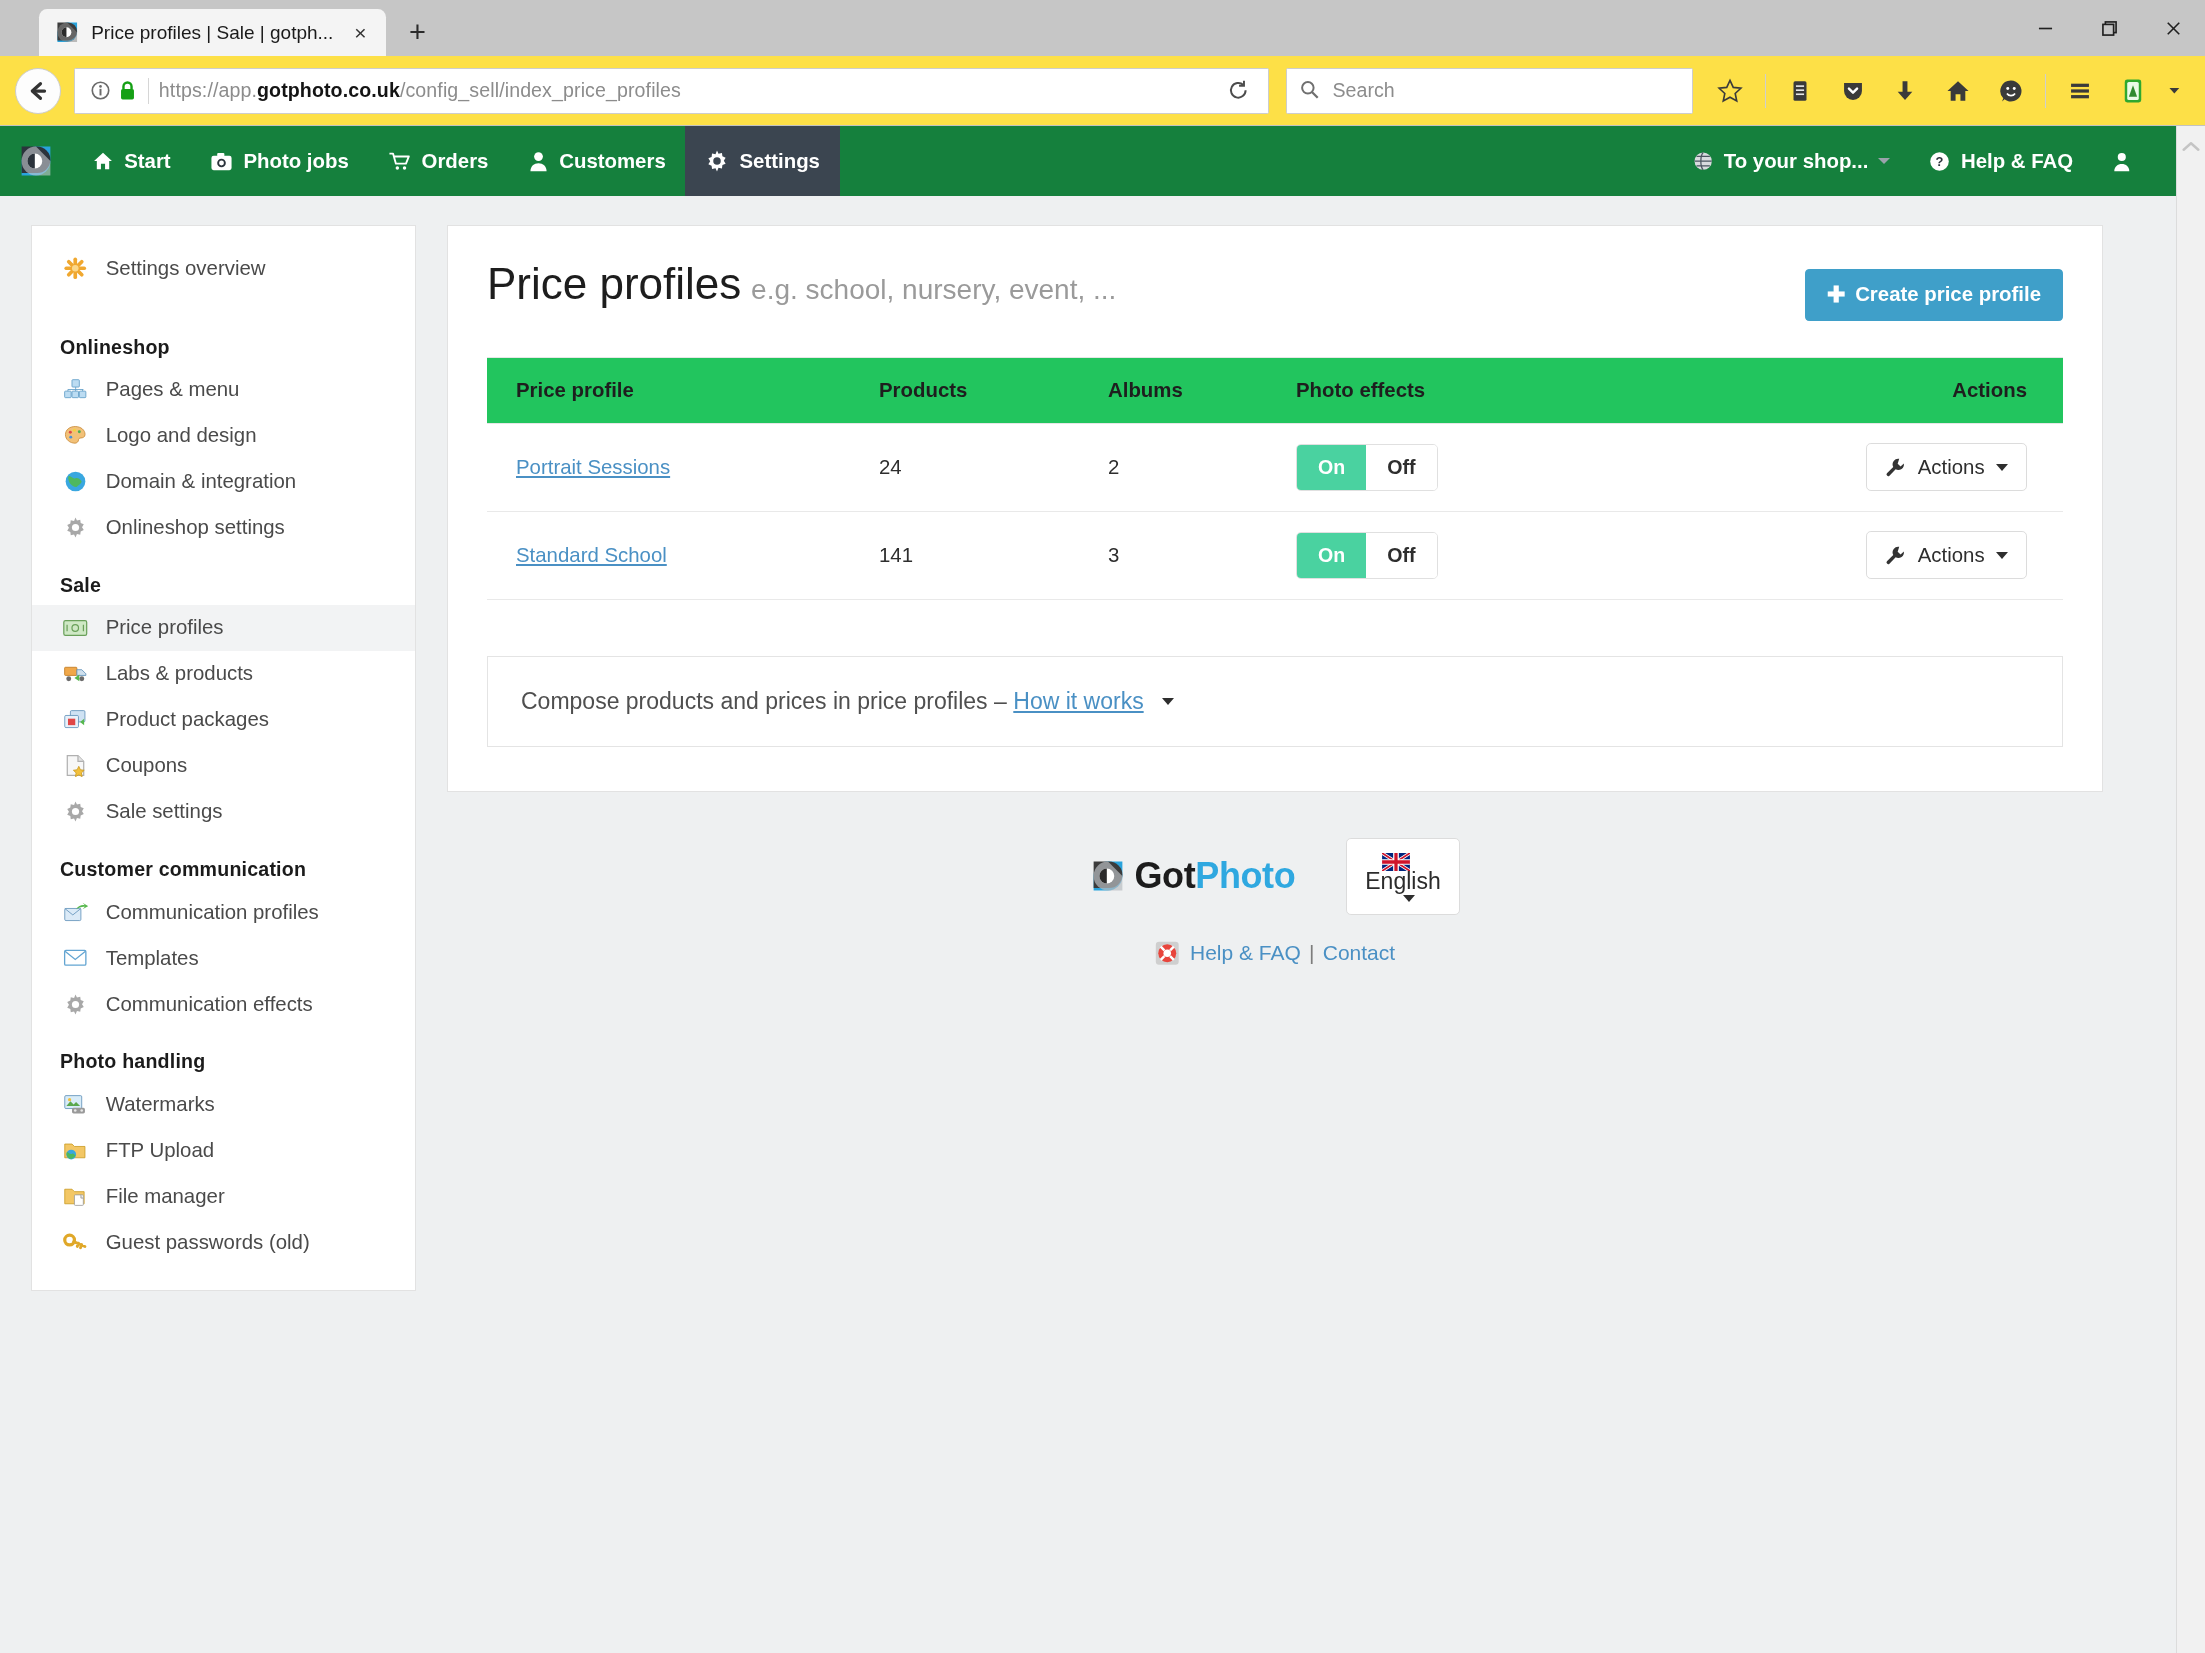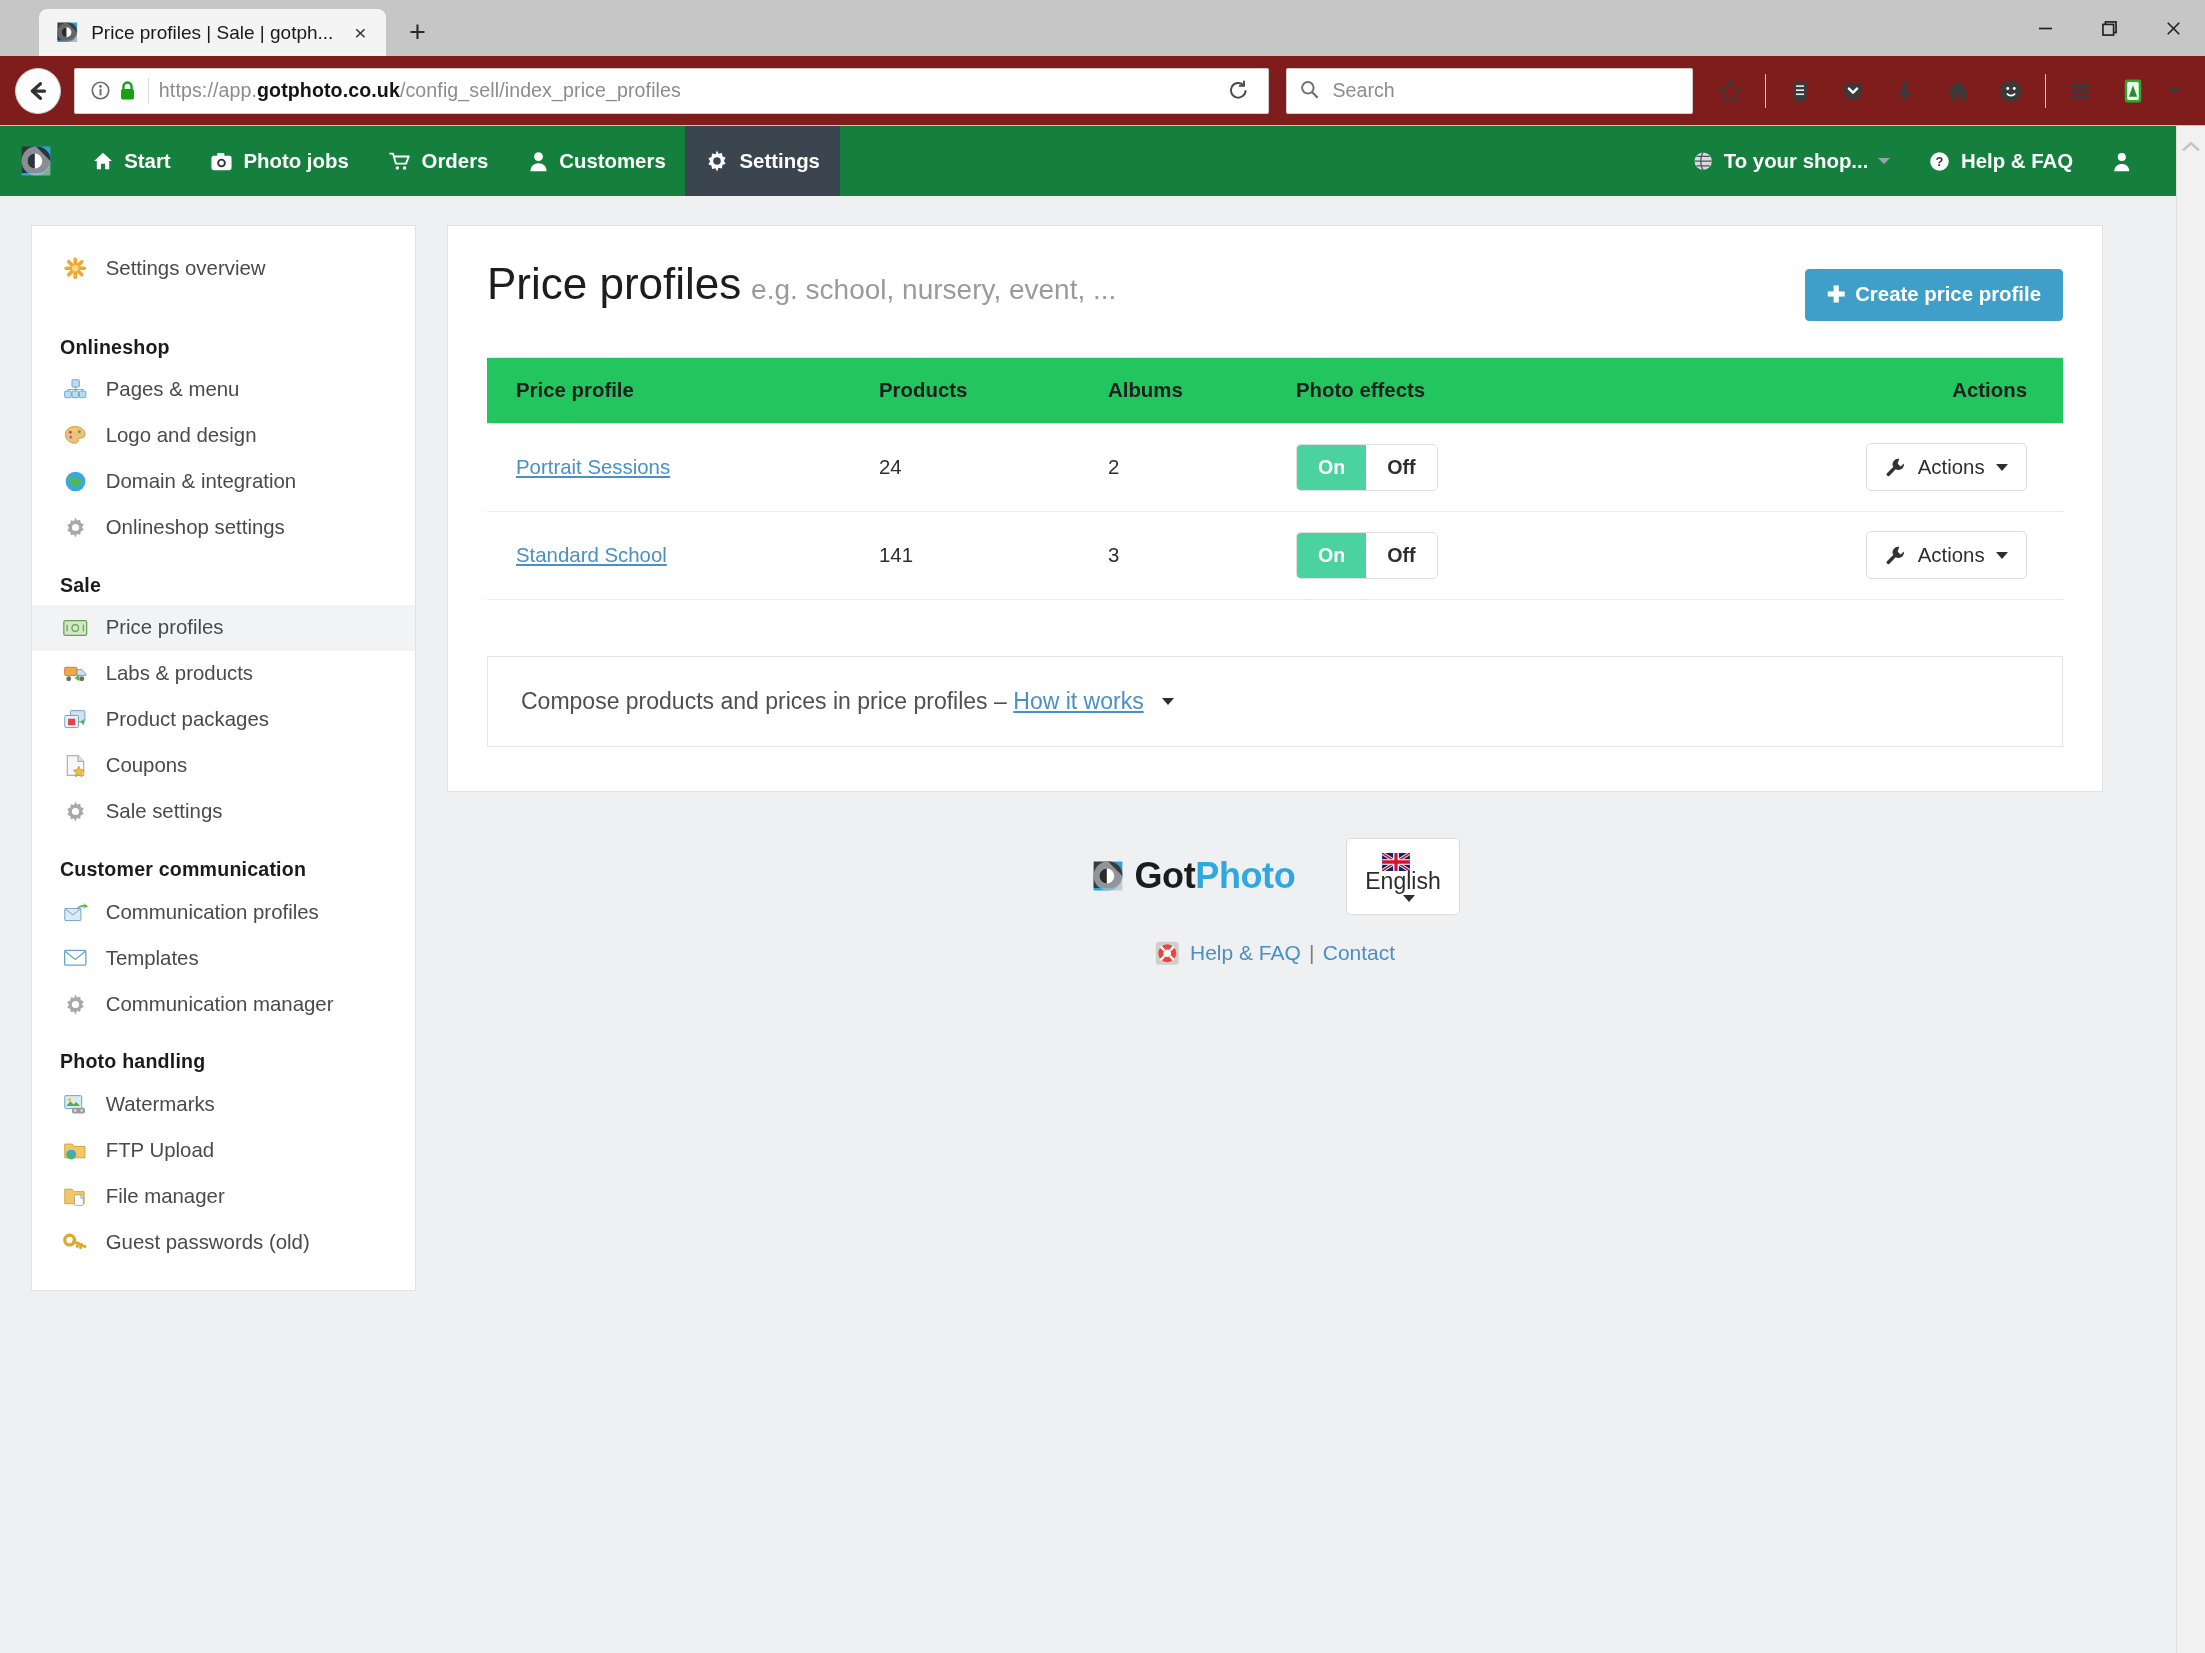--- a/index.html
+++ b/index.html
@@ -57,21 +57,21 @@
     display: flex; align-items: center;
   }
   .win-btn {
     width: 64px; height: 56px;
     display: flex; align-items: center; justify-content: center;
     color: #202020;
   }
 
   .navbar {
     height: 70px;
-    background: #7f1d1d;
+    background: #fde047;
     border-bottom: 0.8px solid #c2c2c2;
     display: flex; align-items: center;
     padding: 0 14.7px;
     flex: none;
   }
   .nav-back {
     width: 46px; height: 46px; border-radius: 50%;
     border: 0.8px solid #cccccc; background: #fdfdfd;
     display: flex; align-items: center; justify-content: center;
     margin-right: 13px; flex: none;
@@ -640,21 +640,21 @@
             </span>
             <span>Templates</span>
           </div>
           <div class="sb-item">
             <span class="sb-icon">
               <svg width="23" height="23" viewBox="0 0 32 32">
                 <path d="M16 2l2 4.2 4.6-1 .6 4.6 4.3 1.8-2.4 4 2.4 4-4.3 1.8-.6 4.6-4.6-1L16 30l-2-4.2-4.6 1-.6-4.6-4.3-1.8 2.4-4-2.4-4 4.3-1.8.6-4.6 4.6 1z" fill="#a8a8a8"></path>
                 <circle cx="16" cy="16" r="5" fill="#ffffff"></circle>
               </svg>
             </span>
-            <span>Communication manager</span>
+            <span>Communication effects</span>
           </div>
 
           <div class="sb-head">Photo handling</div>
           <div class="sb-item">
             <span class="sb-icon">
               <svg width="24.5" height="21" viewBox="0 0 30 26">
                 <rect x="2" y="2" width="21" height="16" rx="1.5" fill="#d8ecf8" stroke="#5d8fb8"></rect>
                 <path d="M4 15l5-6 4 4 3-3 5 5z" fill="#5aa84e"></path>
                 <circle cx="8" cy="7" r="2" fill="#f2c03c"></circle>
                 <rect x="11" y="17" width="16" height="7" rx="2" fill="#9a9a9a"></rect>

